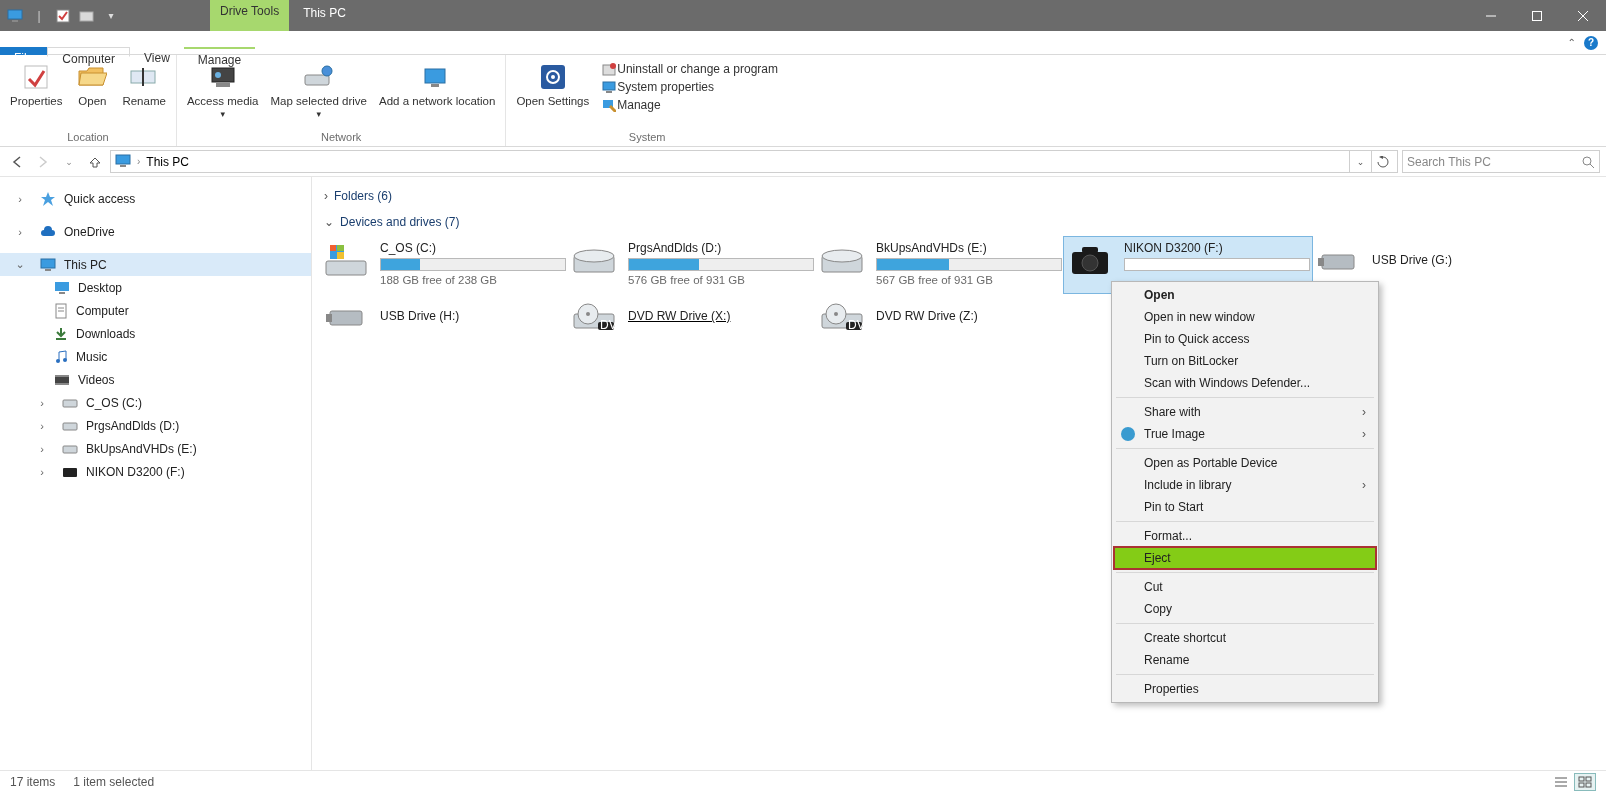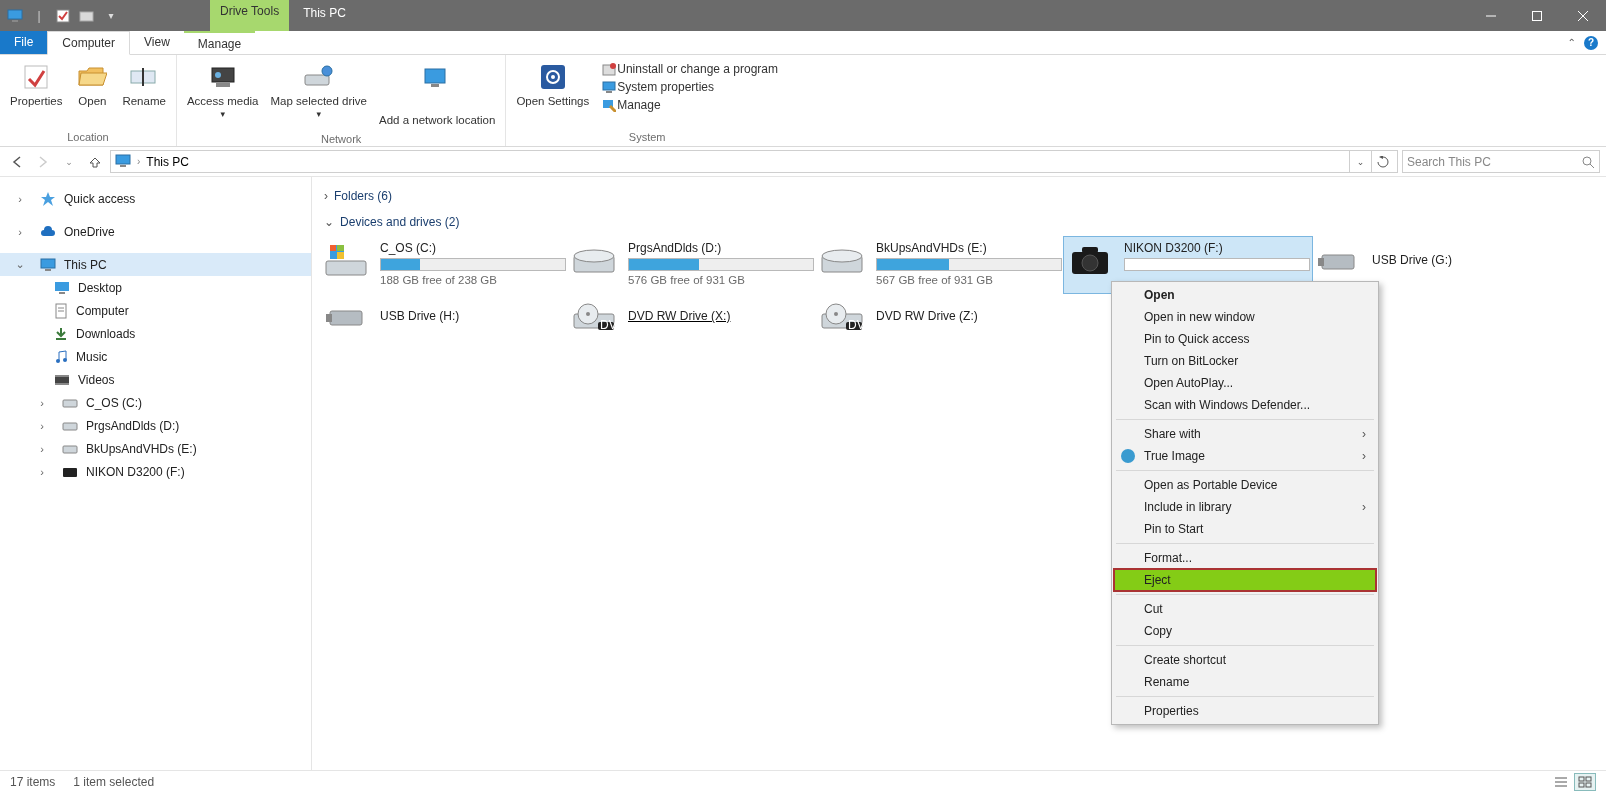--- a/index.html
+++ b/index.html
@@ -9,21 +9,21 @@
 .titlebar { height: 31px; background: #6b6b6b; display: flex; align-items: stretch; color: #fff; }
 .titlebar .qat { display: flex; align-items: center; padding-left: 6px; gap: 6px; }
 .titlebar .qat-item { width: 18px; height: 18px; display: flex; align-items: center; justify-content: center; }
 .titlebar .drive-tools { background: #a7d86e; color: #333; padding: 2px 10px; margin-left: 90px; font-size: 11px; display: flex; align-items: flex-start; padding-top: 4px; }
 .titlebar .title { padding: 6px 14px; color: #fff; }
 .titlebar .spacer { flex: 1; }
 .titlebar .winbtn { width: 46px; display: flex; align-items: center; justify-content: center; color: #fff; }
 
 
 .tabstrip { height: 24px; background: #fff; display: flex; align-items: stretch; border-bottom: 1px solid #d9d9d9; }
-.tabstrip .tab { padding: 4px 14px; color: #333; }
+.tabstrip .tab { padding: 4px 14px; color: #333; margin-top: 16px; }
 .tabstrip .tab.file { background: #1979ca; color: #fff; }
 .tabstrip .tab.active { border: 1px solid #d9d9d9; border-bottom: 1px solid #fff; margin-bottom: -1px; }
 .tabstrip .right { margin-left: auto; display: flex; align-items: center; gap: 8px; padding-right: 8px; color: #555; }
 .help-circle { width: 14px; height: 14px; border-radius: 50%; background: #1979ca; color: #fff; display: flex; align-items: center; justify-content: center; font-size: 10px; font-weight: bold; }
 
 
 .ribbon { height: 92px; background: #fff; border-bottom: 1px solid #d9d9d9; display: flex; }
 .ribbon-group { display: flex; flex-direction: column; border-right: 1px solid #e5e5e5; padding: 2px 4px 0; }
 .ribbon-group .items { display: flex; align-items: flex-start; flex: 1; }
 .ribbon-group .label { text-align: center; color: #6d6d6d; font-size: 11px; padding: 2px 0 3px; }
@@ -194,21 +194,21 @@
       <div class="ribbon-btn" style="min-width:74px;">
         <div class="ico">
             <svg width="32" height="24">
               <rect x="2" y="10" width="24" height="10" rx="2" fill="#cfd6db" stroke="#888"></rect>
               <circle cx="24" cy="6" r="5" fill="#4a90d9" stroke="#2a6fa3"></circle>
             </svg>
           </div>
         <span>Map selected drive</span>
           <span style="font-size:9px;"> ▾</span>
       </div>
-      <div class="ribbon-btn" style="min-width:80px;gap:19px;">
+      <div class="ribbon-btn" style="min-width:80px;">
         <div class="ico">
             <svg width="30" height="24">
               <rect x="3" y="4" width="20" height="14" fill="#3a9be0" stroke="#2a6fa3"></rect>
               <rect x="9" y="19" width="8" height="3" fill="#888"></rect>
             </svg>
           </div>
         <span>Add a network location</span>
       </div>
     </div>
     <div class="label">Network</div>
@@ -400,21 +400,21 @@
     </div>
   </div>
 
   <div class="content">
     <div class="section">
         <span class="chev">›</span>
         <span>Folders (6)</span>
       </div>
     <div class="section">
         <span class="chev">⌄</span>
-        <span>Devices and drives (2)</span>
+        <span>Devices and drives (7)</span>
       </div>
 
     <div class="drives">
 
       <div class="drive">
         <div class="d-ico">
             <svg width="44" height="36">
               <rect x="2" y="18" width="40" height="14" rx="2" fill="#cfd6db" stroke="#888"></rect>
               <rect x="6" y="2" width="14" height="14" fill="#3a9be0"></rect>
               <rect x="6" y="2" width="6" height="6" fill="#f06030"></rect>
@@ -540,23 +540,20 @@
       <span>Open</span>
     </div>
   <div class="mi">
       <span>Open in new window</span>
     </div>
   <div class="mi">
       <span>Pin to Quick access</span>
     </div>
   <div class="mi">
       <span>Turn on BitLocker</span>
-    </div>
-  <div class="mi">
-      <span>Open AutoPlay...</span>
     </div>
   <div class="mi">
       <span>Scan with Windows Defender...</span>
     </div>
   <div class="sep"></div>
   <div class="mi">
       <span>Share with</span>
       <span class="sub">›</span>
     </div>
   <div class="mi">

